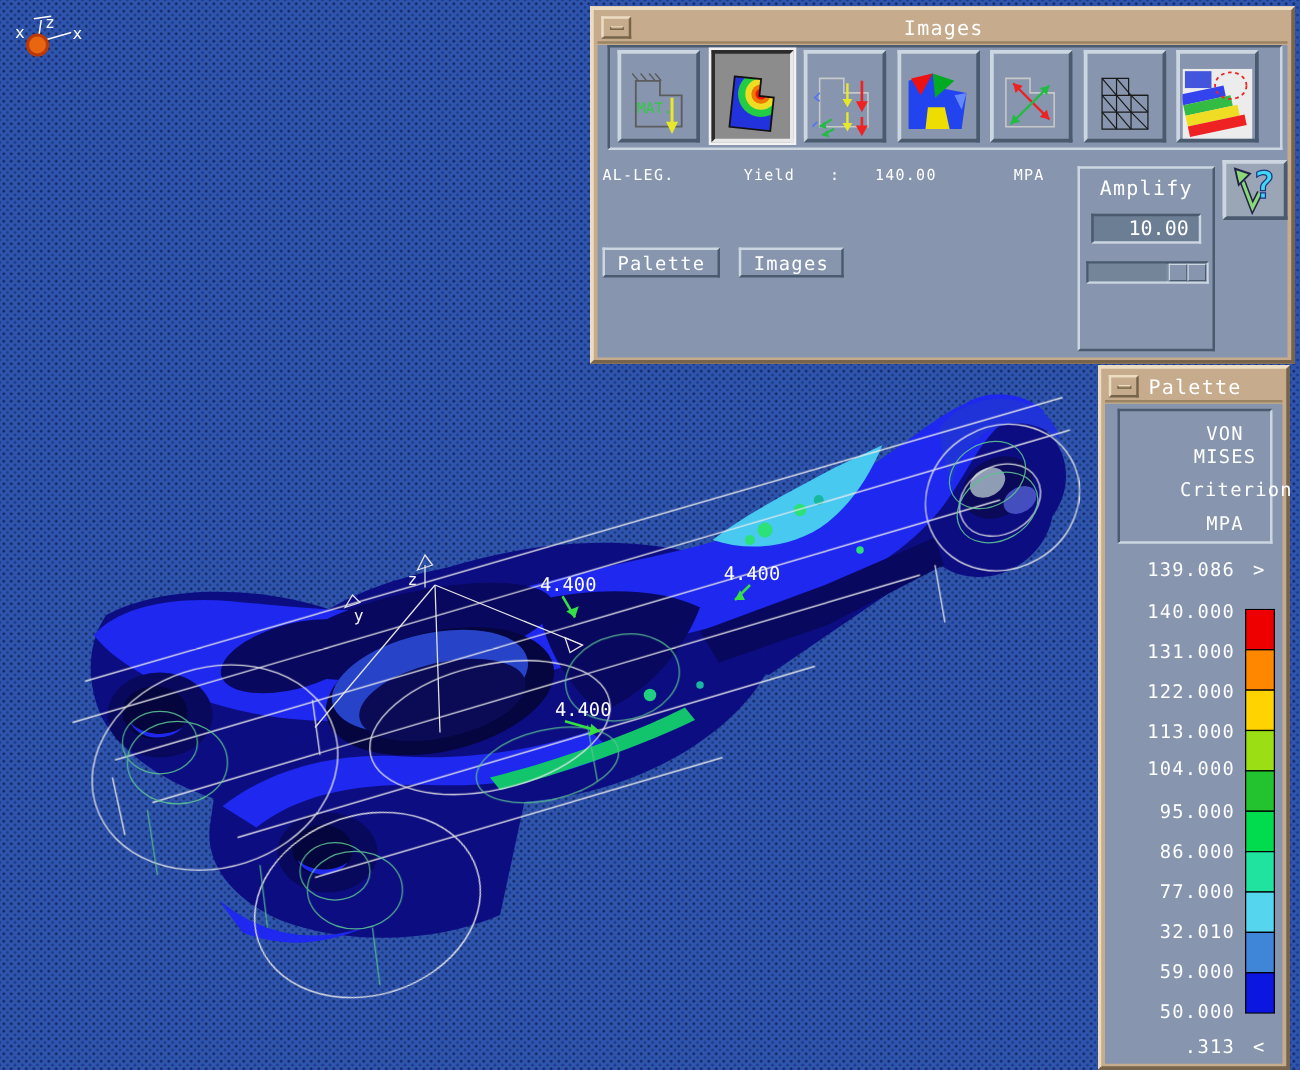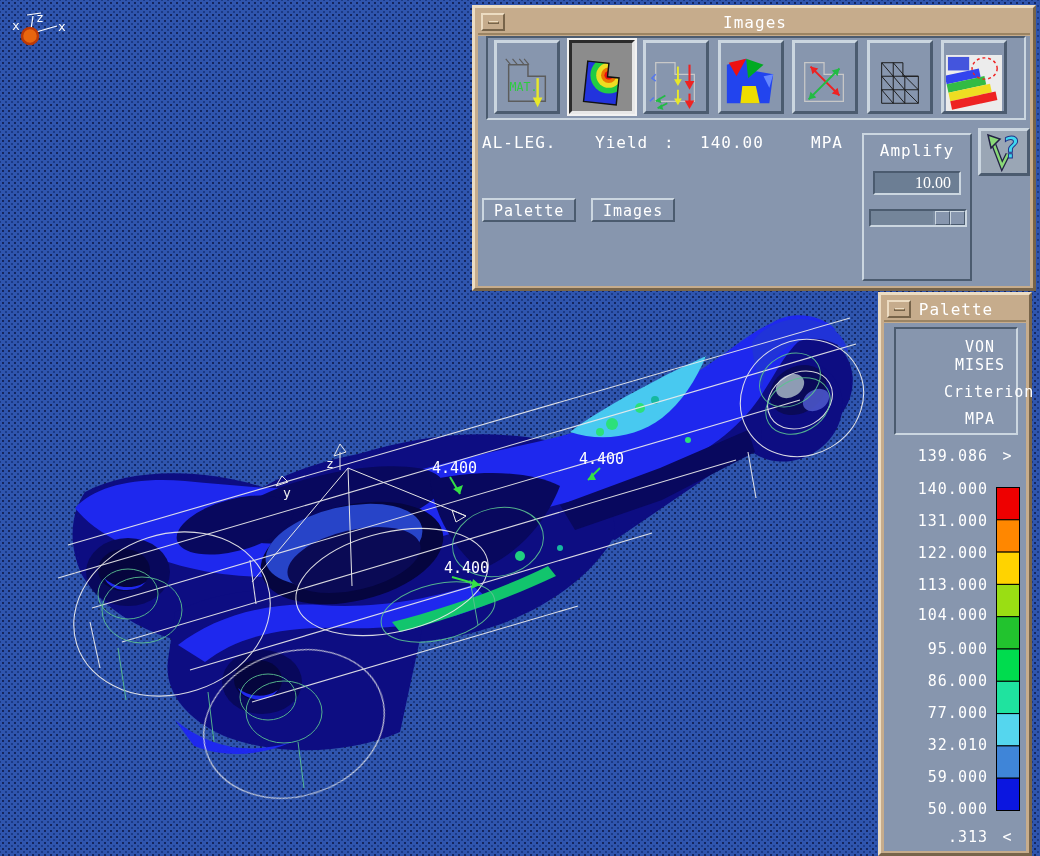--- a/index.html
+++ b/index.html
@@ -45,27 +45,27 @@
   }
   .tool{
     position:absolute; width:66px; height:74px; background:#8796ae;
     border:3px solid; border-color:#cbd6e0 #4b5b6f #4b5b6f #cbd6e0;
     display:flex; align-items:flex-end; justify-content:center;
   }
   .tool.selected{
     background:#8c8c8c; border-color:#2b2b2b #e8e8e8 #e8e8e8 #2b2b2b;
     outline:2px solid #f2f2f2;
   }
-  .infotext{ position:absolute; color:#fff; font-size:16px; letter-spacing:1px; white-space:pre; }
+  .infotext{ position:absolute; color:#fff; font-size:12px; letter-spacing:1px; white-space:pre; }
   .group{ position:absolute; border:2px solid; border-color:#cbd6e0 #4b5b6f #4b5b6f #cbd6e0; }
   .glabel{ position:absolute; width:100%; text-align:center; color:#fff; font-size:16px; letter-spacing:1px; }
   .field{
     position:absolute; background:#6c7e94; color:#fff; font-size:16px;
     text-align:right; padding:0 8px; line-height:20px;
-    border:2px solid; border-color:#4b5b6f #cbd6e0 #cbd6e0 #4b5b6f;font-family:Liberation Serif, serif;
+    border:2px solid; border-color:#4b5b6f #cbd6e0 #cbd6e0 #4b5b6f;
   }
   .slider{
     position:absolute; display:flex; background:#7d8da2;
     border:2px solid; border-color:#4b5b6f #cbd6e0 #cbd6e0 #4b5b6f;
   }
   .slider .fill{ width:62px; background:#74859a; }
   .slider .sbtn{ width:15px; background:#8796ae; border:1px solid; border-color:#cbd6e0 #4b5b6f #4b5b6f #cbd6e0; }
   .helpbtn{
     position:absolute; background:#9aa6b5;
     border:3px solid; border-color:#cbd6e0 #4b5b6f #4b5b6f #cbd6e0;

